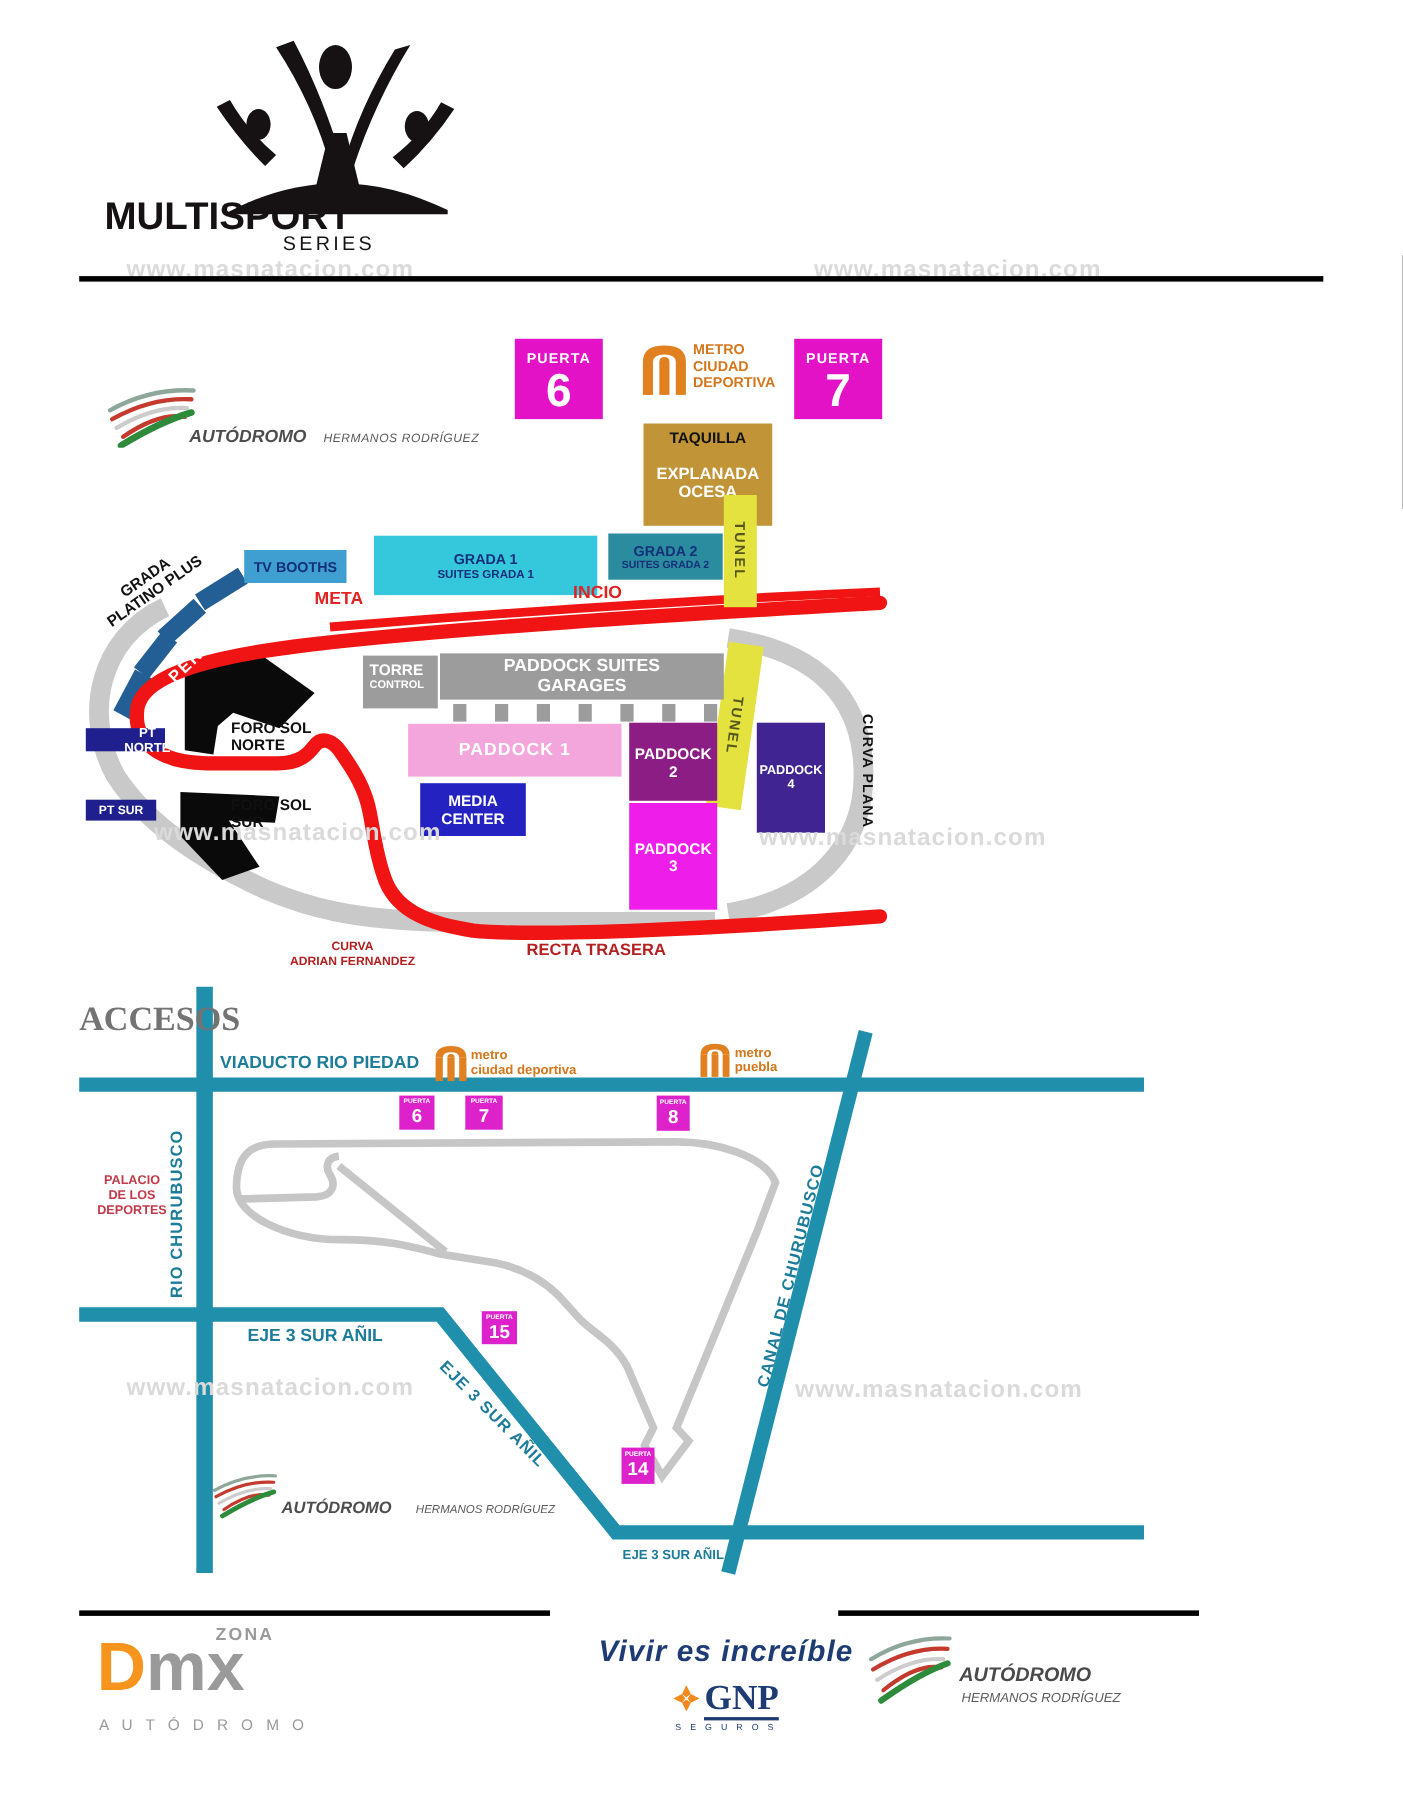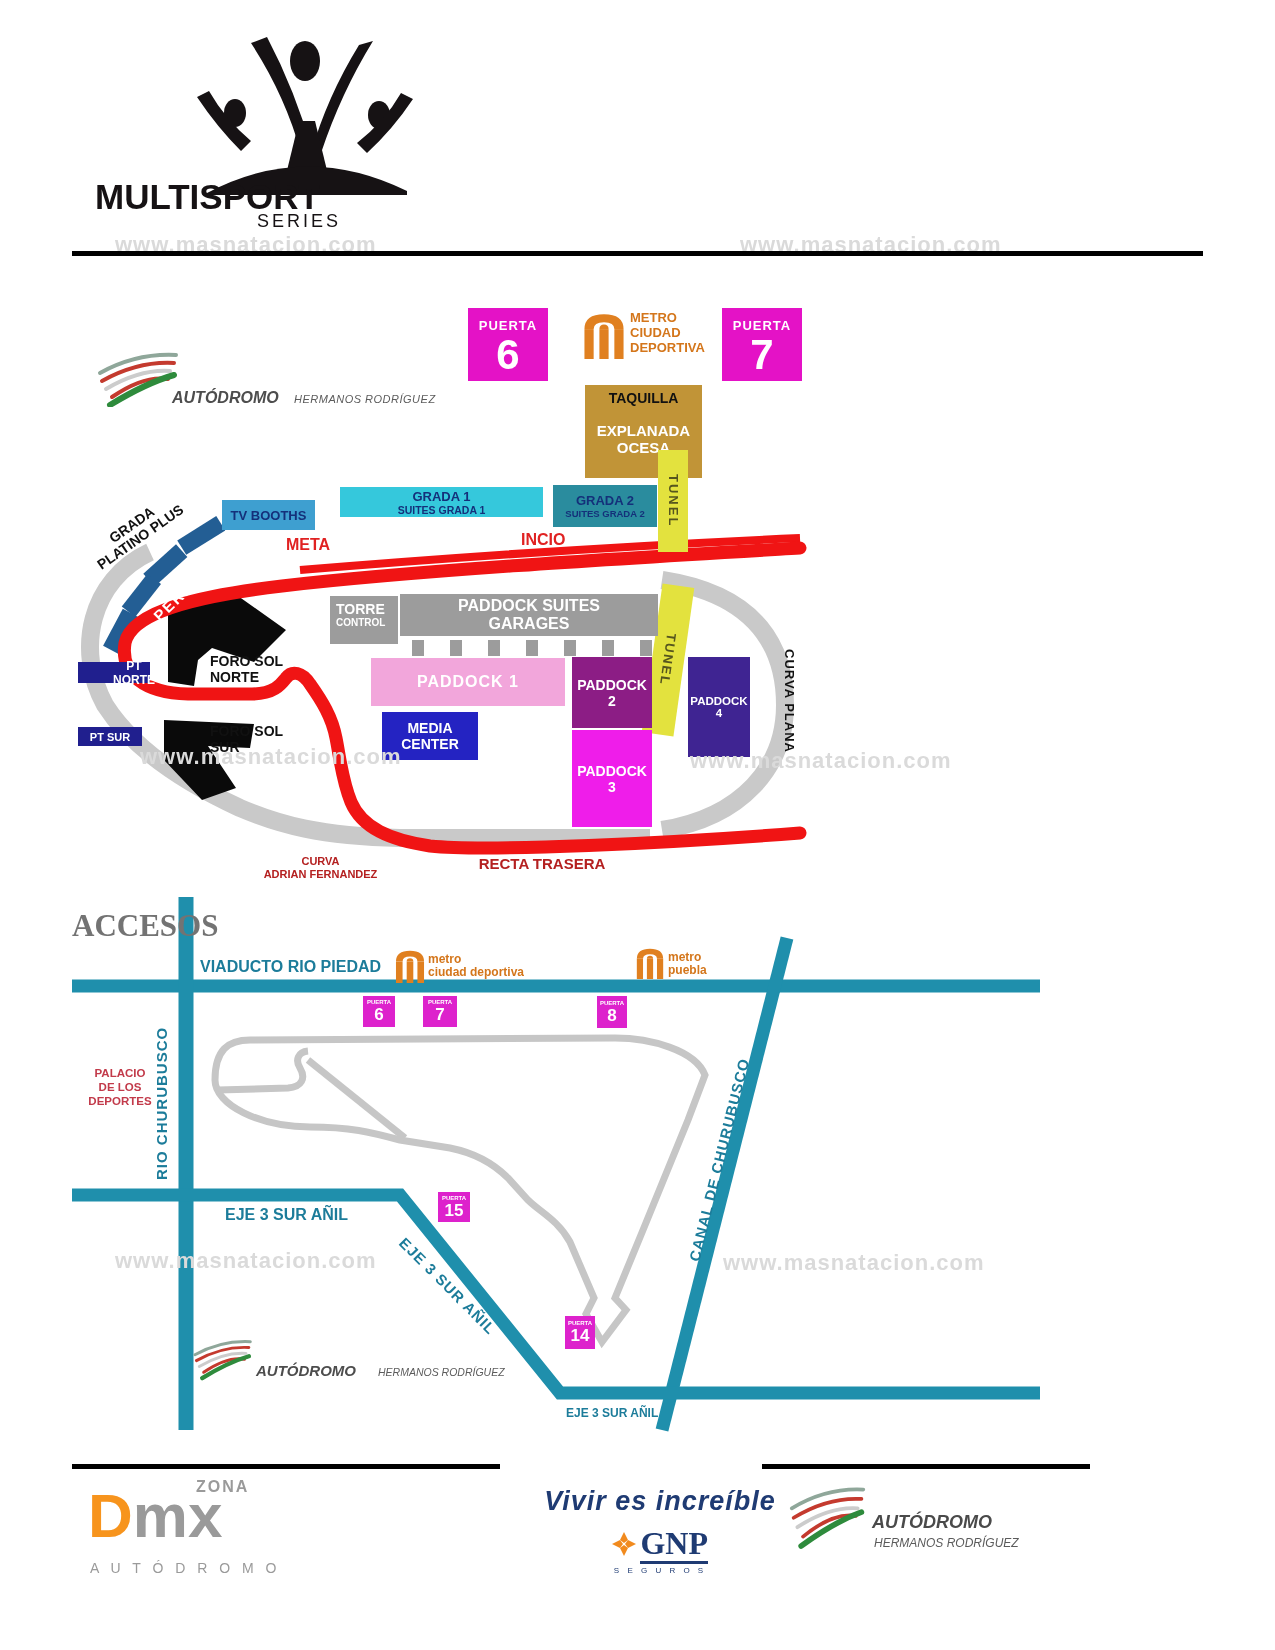--- a/index.html
+++ b/index.html
@@ -133,21 +133,21 @@
   <div class="abs vtext" style="left:658px;top:450px;width:30px;height:102px;background:#e3e23e;">
     <span style="font-weight:bold;font-size:13px;color:#55551e;letter-spacing:2px;">TUNEL</span>
   </div>
   <div class="abs vtext" style="left:652px;top:585px;width:32px;height:150px;background:#e3e23e;transform:rotate(8deg);">
     <span style="font-weight:bold;font-size:13px;color:#55551e;letter-spacing:2px;">TUNEL</span>
   </div>
 
   <div class="abs boxlbl" style="left:222px;top:500px;width:93px;height:30px;background:#3e9fd0;">
     <span class="navy" style="font-weight:bold;font-size:13px;">TV BOOTHS</span>
   </div>
-  <div class="abs boxlbl" style="left:340px;top:487px;width:203px;height:30px;background:#35c8dc;">
+  <div class="abs boxlbl" style="left:340px;top:487px;width:203px;height:54px;background:#35c8dc;">
     <span class="navy" style="font-weight:bold;font-size:13px;">GRADA 1</span>
     <span class="navy" style="font-weight:bold;font-size:10.5px;">SUITES GRADA 1</span>
   </div>
   <div class="abs boxlbl" style="left:553px;top:485px;width:104px;height:42px;background:#2a8c9e;">
     <span class="navy" style="font-weight:bold;font-size:13px;">GRADA 2</span>
     <span class="navy" style="font-weight:bold;font-size:9.5px;">SUITES GRADA 2</span>
   </div>
 
   <div class="abs" style="left:86px;top:548px;transform:rotate(-35deg);transform-origin:0 0;text-align:center;font-weight:bold;font-size:14px;line-height:15px;color:#111;">
     <div>GRADA</div>

